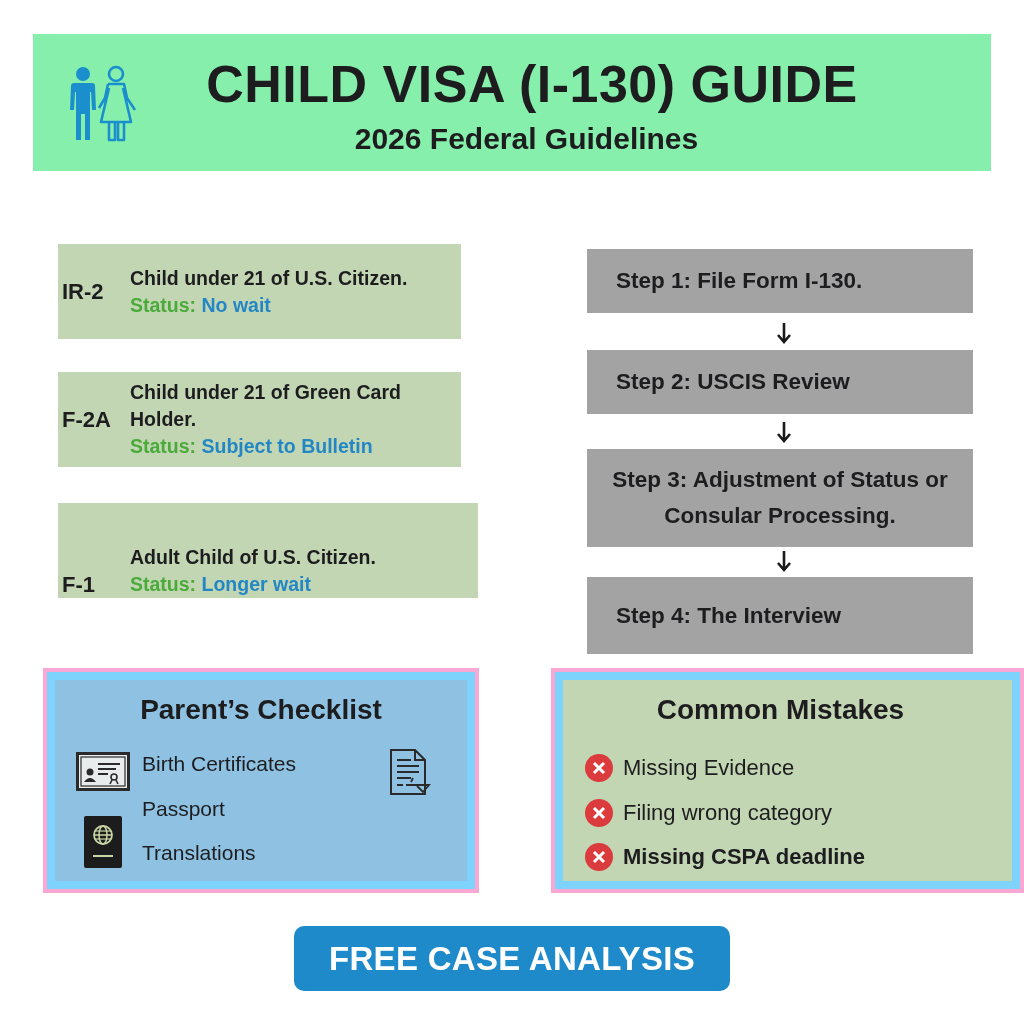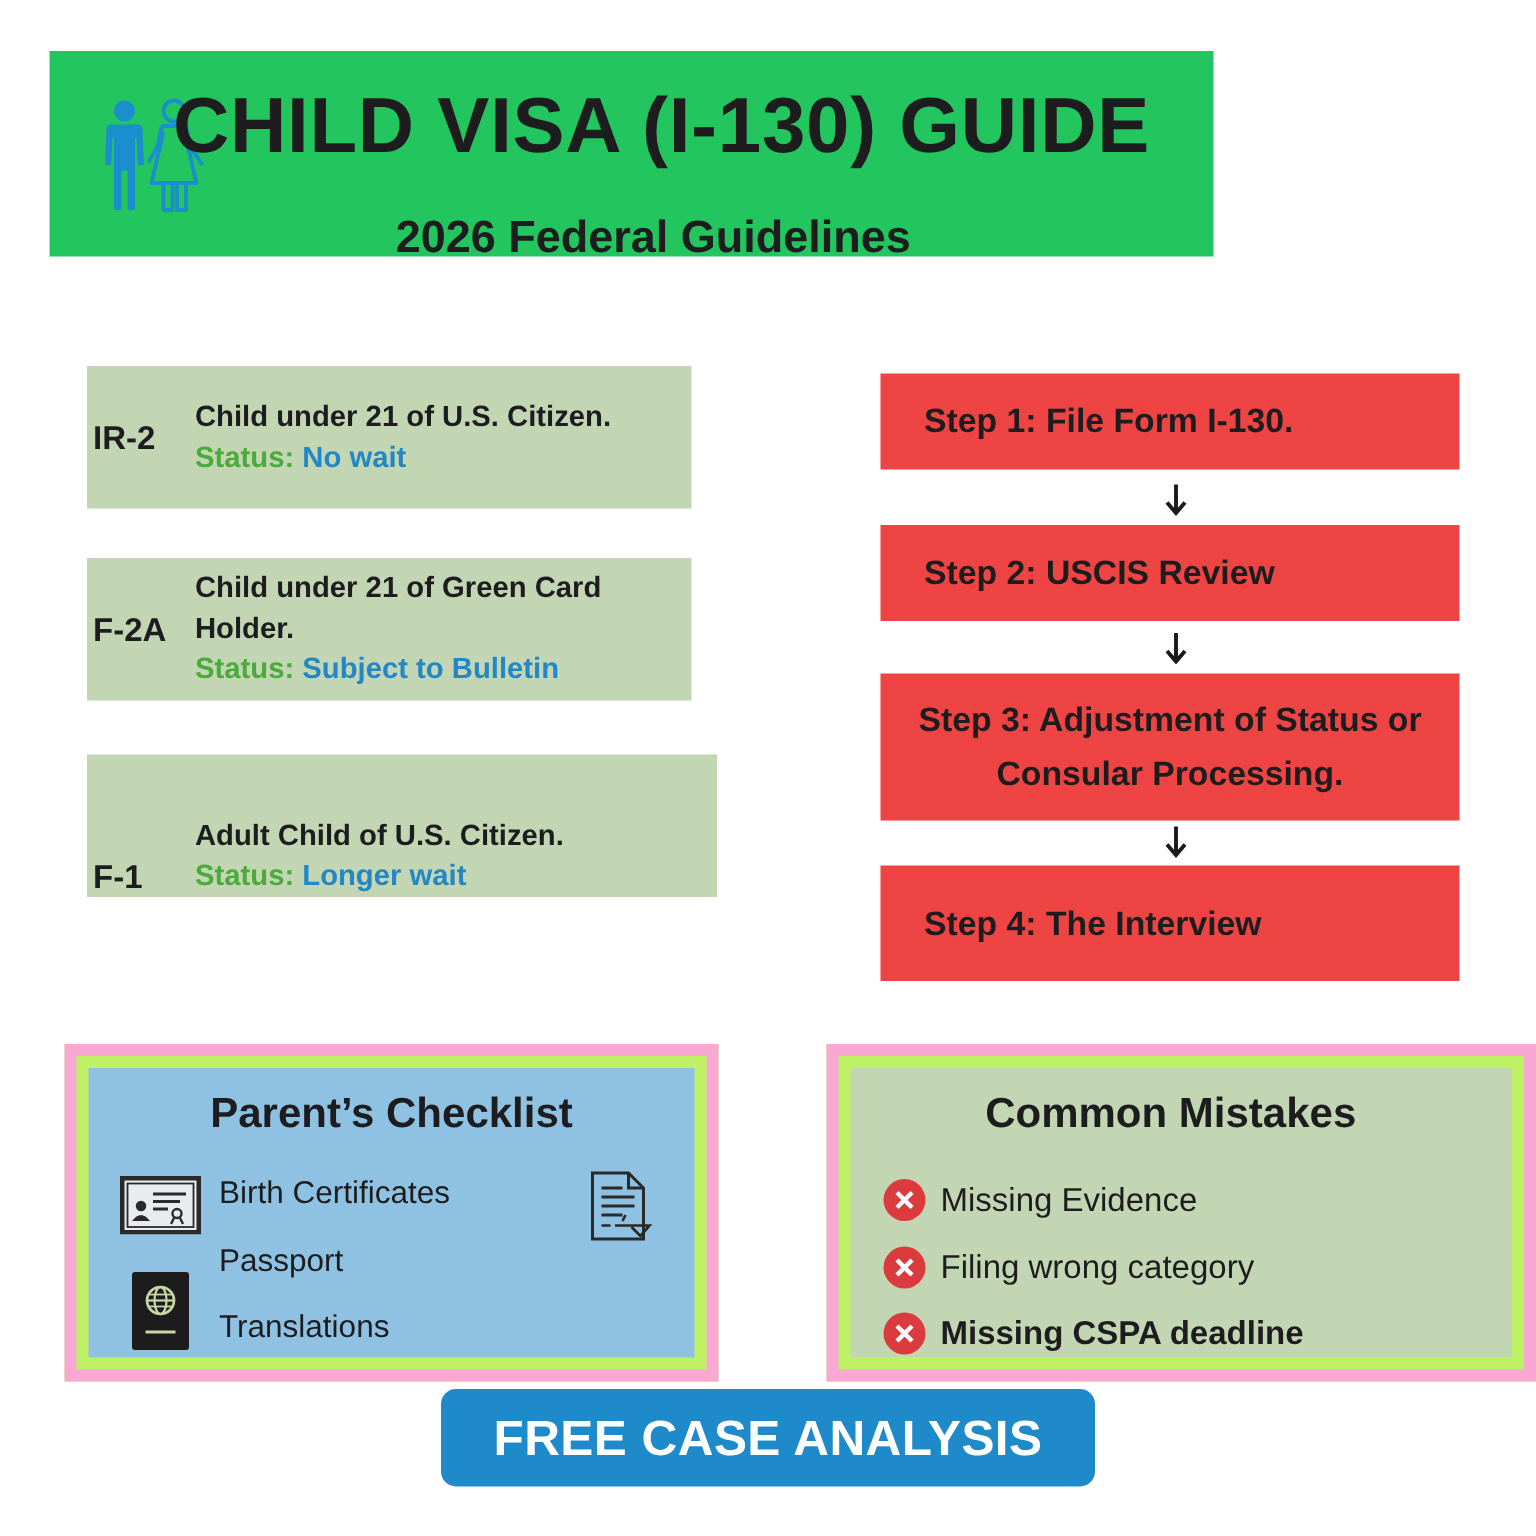--- a/index.html
+++ b/index.html
@@ -1,56 +1,56 @@
 <!DOCTYPE html>
 <html><head>
   <meta charset="utf-8">
   <style>
     * { box-sizing: border-box; margin: 0; padding: 0; }
     html, body { width: 1024px; height: 1024px; background: #ffffff; overflow: hidden; }
     body { position: relative; font-family: "Liberation Sans", "DejaVu Sans", sans-serif; color: #1c1c1c; }
 
     .header {
-      position: absolute; left: 33px; top: 34px; width: 776px; height: 137px;
-      background: #22c55e;
+      position: absolute; left: 33px; top: 34px; width: 958px; height: 137px;
+      background: #86efac;
     }
     .header .family-icon { position: absolute; left: 30px; top: 30px; width: 80px; height: 82px; }
     .header .title {
       position: absolute; left: 0; right: 0; top: 20px; padding-left: 40px;
       text-align: center; font-weight: 700; font-size: 52px; letter-spacing: 0.5px; color: #1d1d1f;
     }
     .header .subtitle {
       position: absolute; left: 0; right: 0; top: 88px; padding-left: 29px;
-      text-align: center; font-weight: 700; font-size: 30px; color: #1d1d1f; margin-top: 20px;
+      text-align: center; font-weight: 700; font-size: 30px; color: #1d1d1f;
     }
 
     .visa-card {
       position: absolute; background: #c3d6b3;
       display: flex; align-items: center;
     }
     .visa-card .code {
       font-weight: 700; font-size: 22px; color: #1d1d1f; width: 72px; padding-left: 4px; flex: none;
     }
     .visa-card .body { font-weight: 700; font-size: 19.5px; line-height: 27px; color: #1d1d1f; }
     .visa-card .status-label { color: #4aab3b; }
     .visa-card .status-value { color: #2387c5; }
 
     .step {
-      position: absolute; left: 587px; width: 386px; background: #ef4444;
+      position: absolute; left: 587px; width: 386px; background: #a3a3a3;
       font-weight: 700; font-size: 22.5px; color: #1d1d1f;
       display: flex; align-items: center;
     }
     .step.single { padding-left: 29px; }
     .step.multi { justify-content: center; text-align: center; line-height: 36px; }
     .arrow {
       position: absolute; left: 776px; width: 16px; height: 22px;
     }
 
     .panel {
-      position: absolute; border: 8px solid #f9a8d4; background: #bef264; margin-top: 28px;
+      position: absolute; border: 4px solid #f9a8d4; background: #7dd3fc;
     }
     .panel .inner {
       position: absolute; left: 8px; top: 8px; right: 8px; bottom: 8px;
     }
     .panel.blue .inner { background: #8fc2e2; }
     .panel.green .inner { background: #c3d6b3; }
     .panel .ptitle {
       position: absolute; left: 0; right: 0; text-align: center;
       font-weight: 700; font-size: 28px; color: #1d1d1f;
     }

